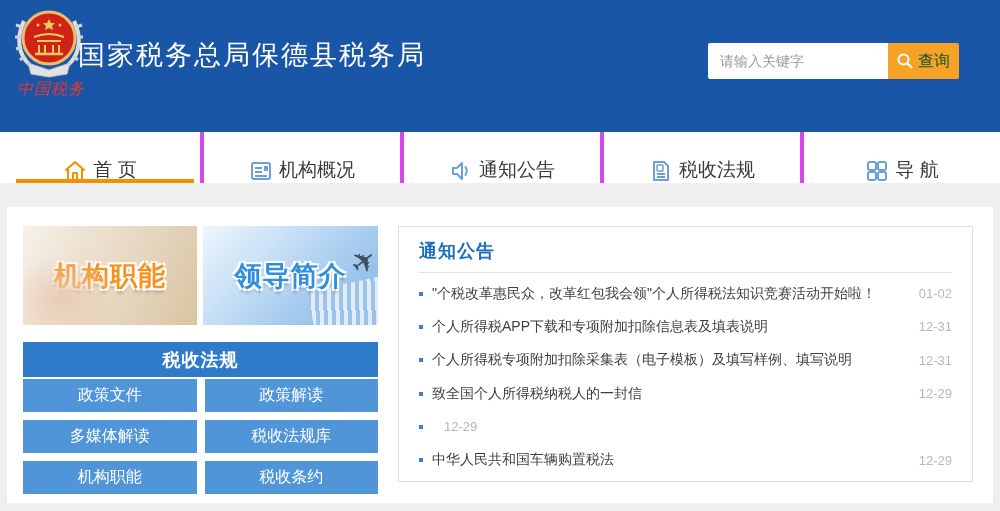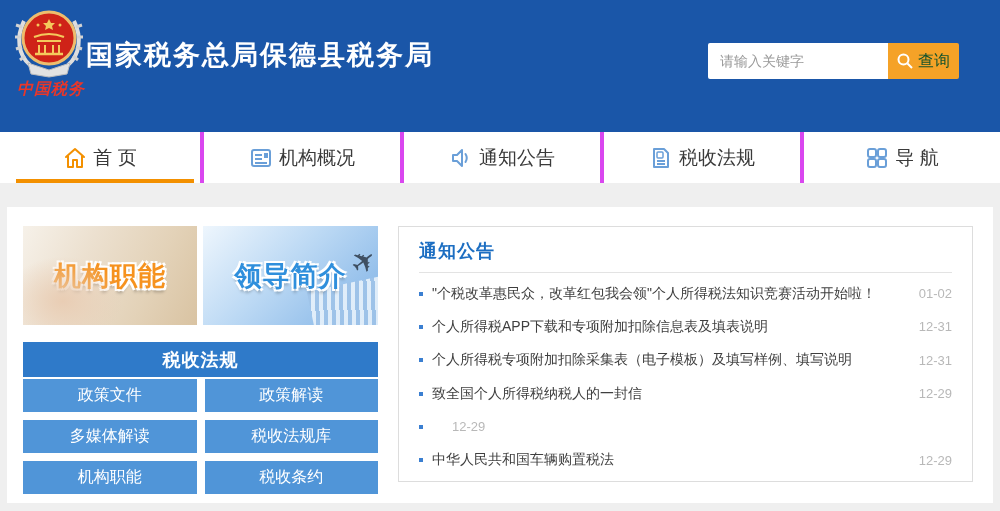--- a/index.html
+++ b/index.html
@@ -4,35 +4,35 @@
 <style>
   * { margin:0; padding:0; box-sizing:border-box; }
   html,body { width:1000px; height:511px; overflow:hidden; }
   body { font-family:"Liberation Sans","DejaVu Sans",sans-serif; background:#efefef; position:relative; }
 
   
   .header { position:absolute; left:0; top:0; width:1000px; height:132px; background:#1a56a8; }
   .logo-wrap { position:absolute; left:10px; top:5px; width:78px; height:100px; }
   .logo-emblem { position:absolute; left:4px; top:2px; }
   .logo-caption { position:absolute; left:-2px; top:74px; width:86px; text-align:center;
-    color:#e8372a; font-size:16px; font-weight:bold; font-style:italic;
+    color:#e8372a; font-size:16px; font-weight:normal; font-style:italic;
     font-family:"Liberation Serif","DejaVu Serif",serif; letter-spacing:1px; white-space:nowrap; }
-  .site-title { position:absolute; left:86px; top:37px; color:#ffffff; font-size:27px;
-    font-weight:bold; letter-spacing:2px; white-space:nowrap; }
+  .site-title { position:absolute; left:78px; top:37px; color:#ffffff; font-size:27px;
+    font-weight:normal; letter-spacing:2px; white-space:nowrap; }
   .search-box { position:absolute; left:708px; top:43px; width:280px; height:36px; display:flex; }
   .search-input { width:180px; height:36px; border:none; outline:none; padding:8px 12px;
     font-size:14px; color:#333; background:#ffffff; border-radius:2px 0 0 2px; }
   .search-input::placeholder { color:#999; }
   .search-btn { width:71px; height:36px; border:none; background:#f5a227; color:#14532d;
     font-size:16px; display:flex; align-items:center; justify-content:center; gap:5px;
     cursor:pointer; border-radius:0 2px 2px 0; }
 
   
   .nav { position:absolute; left:0; top:132px; width:1000px; height:51px; background:#ffffff; display:flex; }
-  .nav-item { position:relative; width:200px; height:51px; display:flex; align-items:center;
+  .nav-item { position:relative; width:200px; height:51px; display:flex; align-items:flex-end;
     justify-content:center; gap:6px; font-size:19px; color:#3a3a3a; cursor:pointer; }
   .nav-item + .nav-item { border-left:4px solid #d946ef; }
   .nav-underline { position:absolute; left:16px; bottom:0; width:178px; height:4px; background:#f39000; }
   .nav-icon { display:block; }
 
   
   .content-box { position:absolute; left:7px; top:207px; width:986px; height:296px; background:#ffffff; }
 
   
   .banner { position:absolute; top:19px; height:99px; overflow:hidden; cursor:pointer; }
@@ -66,21 +66,21 @@
     border:1px solid #dddddd; background:#fff; }
   .notices-head { padding:12px 20px 0 20px; }
   .notices-title { color:#1c6ec2; font-size:18px; font-weight:bold; letter-spacing:1px; }
   .notices-rule { margin:9px 20px 0 20px; border-bottom:1px solid #e3e3e3; }
   .notice-list { position:absolute; left:0; top:50px; right:0; bottom:4px;
     display:flex; flex-direction:column; padding:0 20px; }
   .notice-item { flex:1; display:flex; align-items:center; cursor:pointer; }
   .notice-bullet { width:4px; height:4px; background:#3b7fd1; margin-right:9px; flex:none; }
   .notice-text { font-size:14px; color:#3f3f3f; white-space:nowrap; overflow:hidden;
     text-overflow:ellipsis; flex:1; }
-  .notice-date { font-size:13px; color:#b8b8b8; margin-left:20px; flex:none; }
+  .notice-date { font-size:13px; color:#b8b8b8; margin-left:12px; flex:none; }
 </style>
 </head>
 <body>
 
 <div class="header">
   <div class="logo-wrap">
     <svg class="logo-emblem" width="70" height="72" viewBox="0 0 70 72">
 
       <path d="M10,14 C2,30 4,48 16,58" fill="none" stroke="#dedede" stroke-width="4"></path>
       <path d="M60,14 C68,30 66,48 54,58" fill="none" stroke="#dedede" stroke-width="4"></path>

